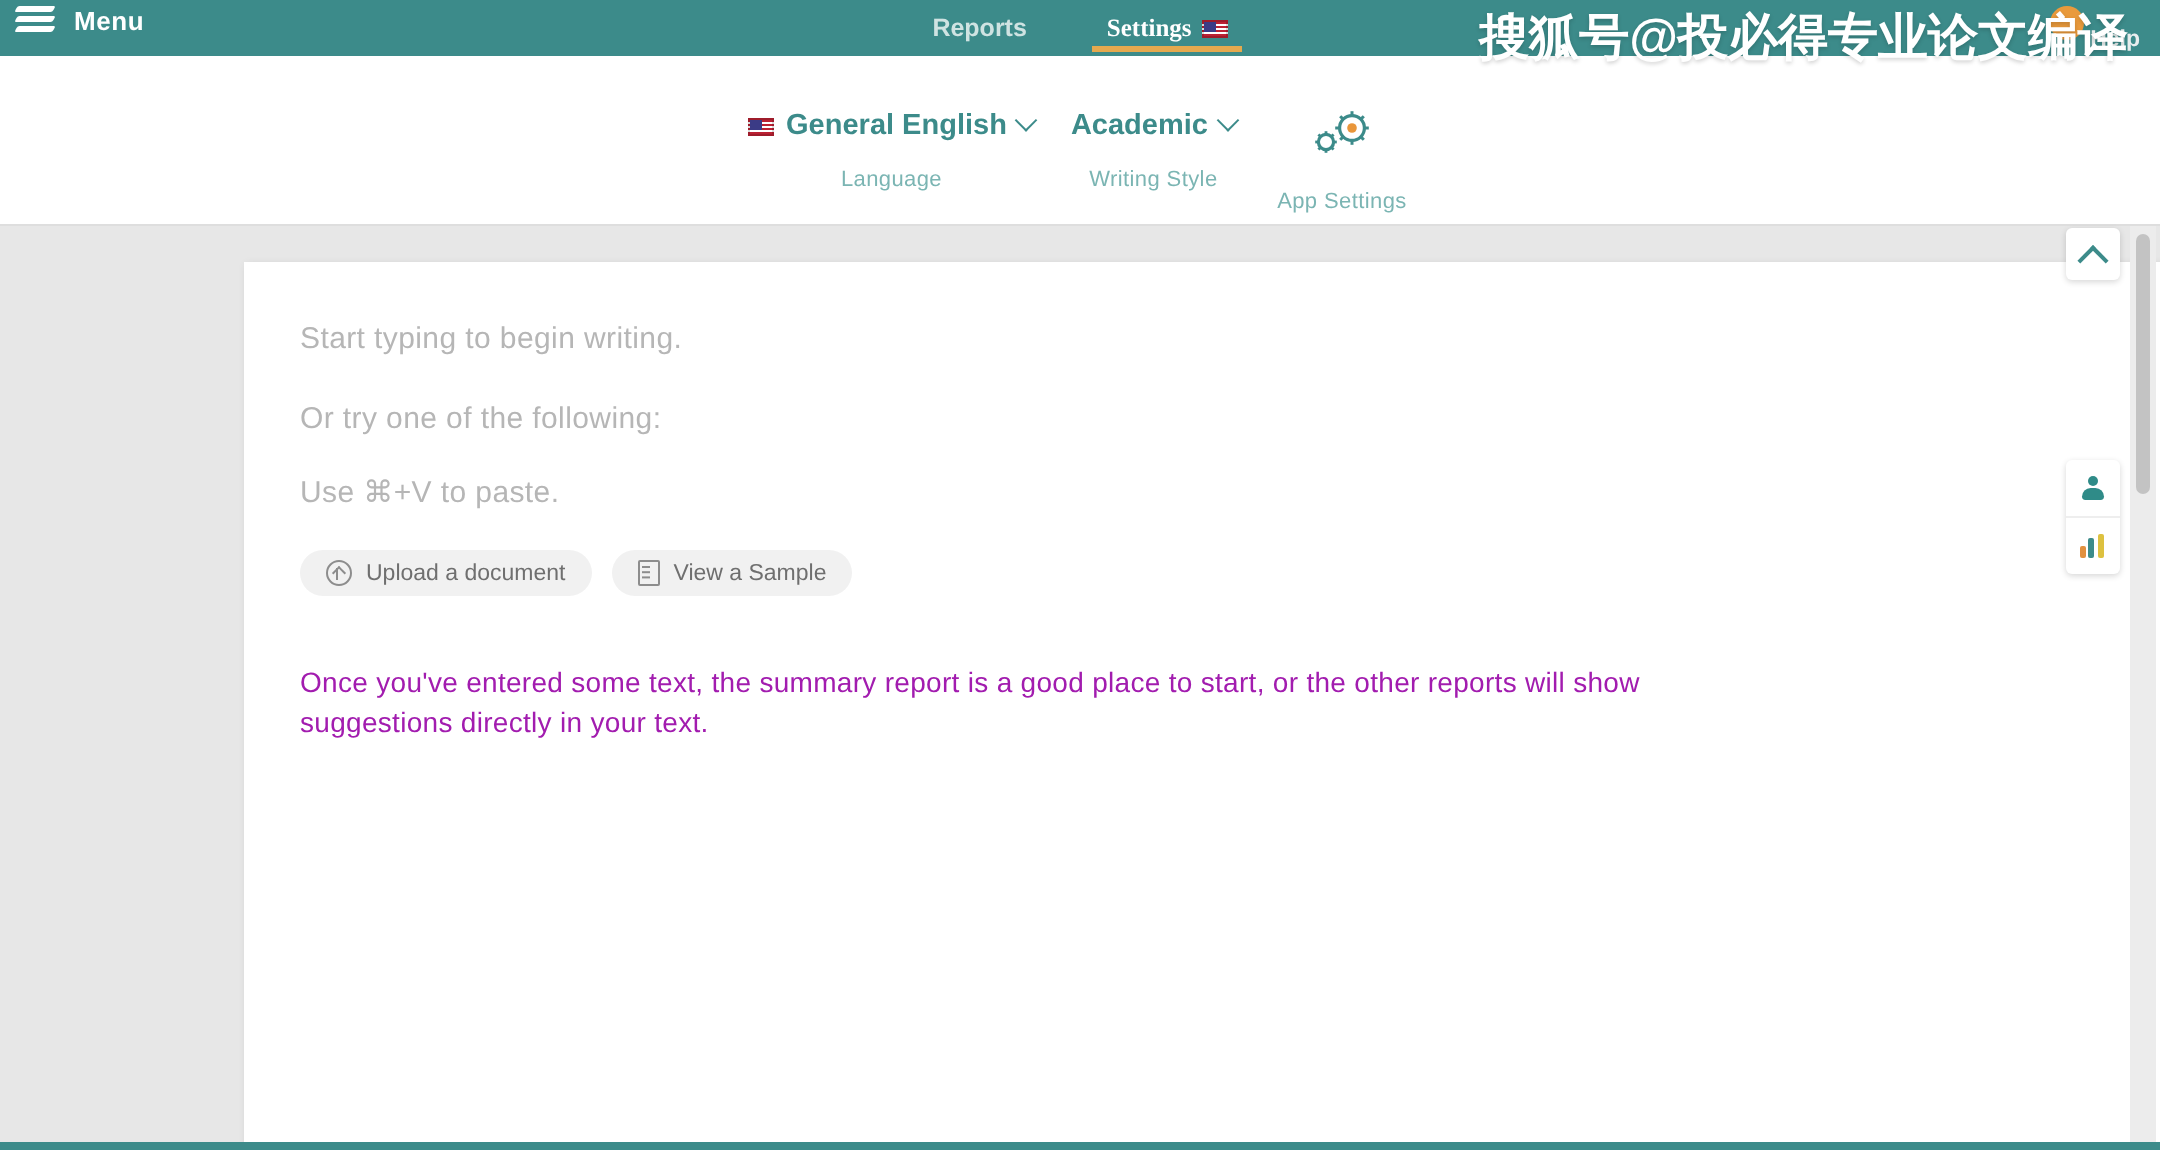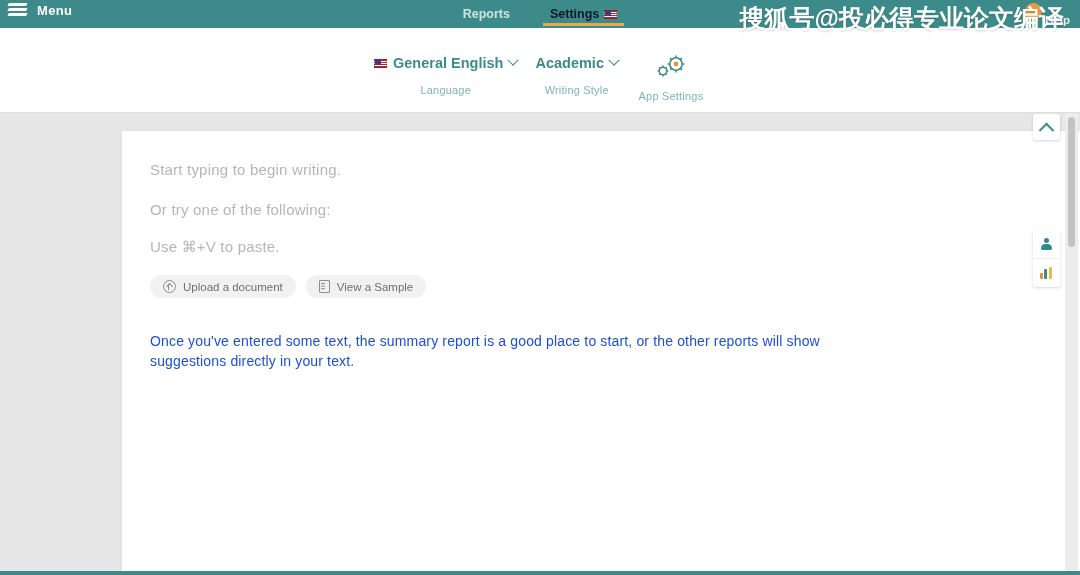--- a/index.html
+++ b/index.html
@@ -74,21 +74,21 @@
     display: flex;
     align-items: center;
     gap: 5px;
     padding: 0 7px;
     color: #cfe3e2;
     font-size: 12.5px;
     font-weight: bold;
     cursor: pointer;
     box-sizing: border-box;
   }
-  .topnav-item.active { color: #0f172a; }
+  .topnav-item.active { color: #ffffff; font-family: Liberation Serif, serif; }
   .topnav-item.active::after {
     content: "";
     position: absolute;
     left: 0; right: 0; bottom: 0;
     height: 3px;
     background: #e5a94e;
   }
   .flag-mini {
     display: inline-block;
     width: 13px; height: 9px;
@@ -190,21 +190,21 @@
     border-right: 1.6px solid #3c8b8a;
     border-bottom: 1.6px solid #3c8b8a;
     transform: rotate(45deg) translate(-2px,-2px);
   }
   .setting-sub {
     margin-top: 12px;
     color: #7bb5b3;
     font-size: 11px;
     letter-spacing: 0.2px;
   }
-  .setting-item.gears .setting-sub { margin-top: 8px; }
+  .setting-item.gears .setting-sub { margin-top: 13px; }
   .gears-icon {
     width: 36px; height: 28px;
     position: relative;
   }
 
   
   .canvas {
     position: absolute;
     left: 0; top: 113px;
     width: 1080px;
@@ -282,21 +282,21 @@
   }
   .ico-doc::before {
     content: "";
     position: absolute;
     left: 1.4px; top: 2px;
     width: 4.2px; height: 1px;
     background: #8d8d8d;
     box-shadow: 0 2.6px 0 #8d8d8d, 0 5.2px 0 #8d8d8d;
   }
   .hint-text {
-    color: #1d4ed8;
+    color: #a21caf;
     font-size: 14px;
     line-height: 1.42;
     max-width: 745px;
     letter-spacing: 0.15px;
   }
 
   
   .right-tab-collapse {
     position: absolute;
     right: 20px; top: 114px;

